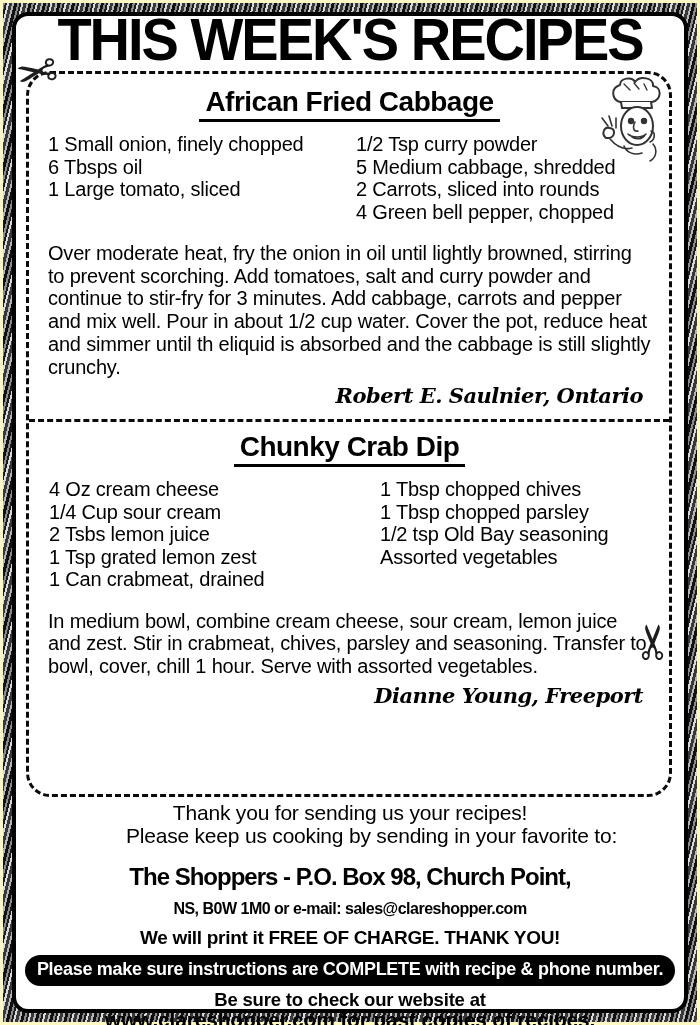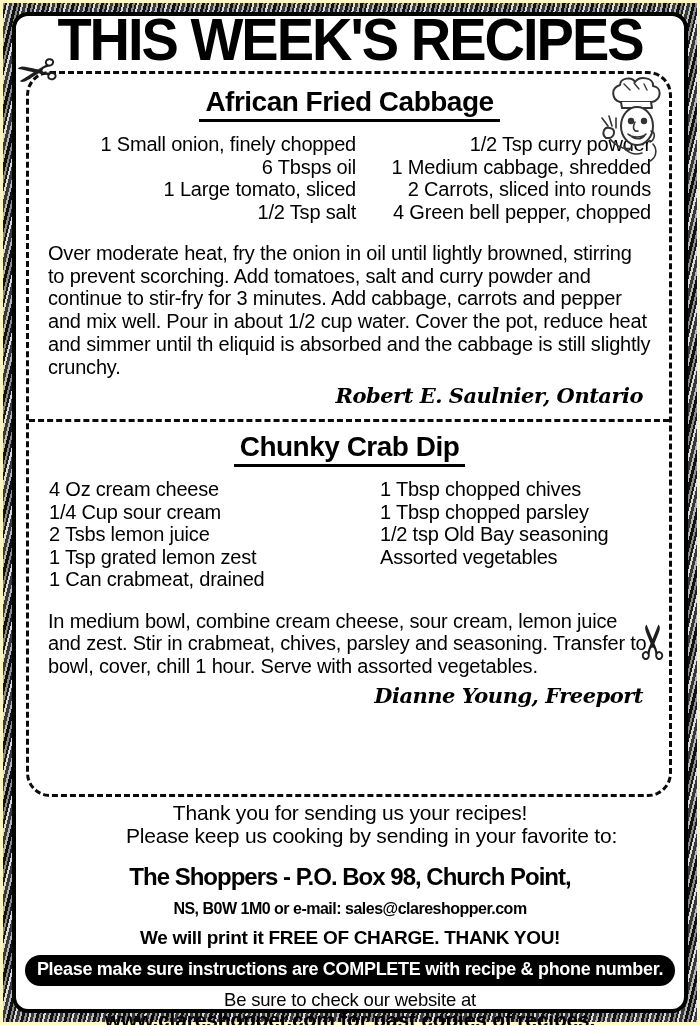--- a/index.html
+++ b/index.html
@@ -62,21 +62,21 @@
     border-bottom: 3px solid #000;
     padding: 0 6px 2px;
   }
   .ing-grid {
     display: grid;
     margin-top: 15px;
     font-size: 20px;
     line-height: 22.5px;
     letter-spacing: -0.2px;
   }
-  .ing-grid.r1 { grid-template-columns: 308px 1fr; text-align: right; }
+  .ing-grid.r1 { grid-template-columns: 308px 1fr; }
   .ing-grid.r2 { grid-template-columns: 331px 1fr; padding-left: 1px; }
   .instructions {
     margin-top: 19px;
     font-size: 20px;
     line-height: 22.7px;
     letter-spacing: -0.2px;
   }
   .attribution {
     margin-top: 5px;
     text-align: right;
@@ -147,21 +147,21 @@
     margin: 5px auto 0;
     background: #000;
     color: #fff;
     border-radius: 17px;
     font-size: 18px;
     font-weight: bold;
     letter-spacing: -0.3px;
     padding: 4px 12px 6px;
     white-space: nowrap;
   }
-  .f-web1 { font-size: 18.5px; line-height: 20px; font-weight: normal; margin-top: 4px; letter-spacing: -0.2px; }
+  .f-web1 { font-size: 18.5px; line-height: 20px; font-weight: bold; margin-top: 4px; letter-spacing: -0.2px; }
   .f-web2 { font-size: 21px; line-height: 20px; font-weight: bold; letter-spacing: -0.2px; }
 </style>
 </head>
 <body>
 
 <div class="page">
   <div class="frame-texture"></div>
   <div class="frame-inner"></div>
 
   <div class="main-title">THIS WEEK'S RECIPES</div>
@@ -189,25 +189,24 @@
 
     <div class="recipe-title">
       <span class="u">African Fried Cabbage</span>
     </div>
 
     <div class="ing-grid r1">
       <div class="ing-col">
           <div class="ing-item">1 Small onion, finely chopped</div>
           <div class="ing-item">6 Tbsps oil</div>
           <div class="ing-item">1 Large tomato, sliced</div>
-          <div class="ing-item">1/2 Tsp salt</div>
         </div>
       <div class="ing-col">
           <div class="ing-item">1/2 Tsp curry powder</div>
-          <div class="ing-item">1 Medium cabbage, shredded</div>
+          <div class="ing-item">5 Medium cabbage, shredded</div>
           <div class="ing-item">2 Carrots, sliced into rounds</div>
           <div class="ing-item">4 Green bell pepper, chopped</div>
         </div>
     </div>
 
     <p class="instructions">Over moderate heat, fry the onion in oil until lightly browned, stirring to prevent scorching. Add tomatoes, salt and curry powder and continue to stir-fry for 3 minutes. Add cabbage, carrots and pepper and mix well. Pour in about 1/2 cup water. Cover the pot, reduce heat and simmer until th eliquid is absorbed and the cabbage is still slightly crunchy.</p>
 
     <div class="attribution">Robert E. Saulnier, Ontario</div>
 
     <hr class="section-divider">

